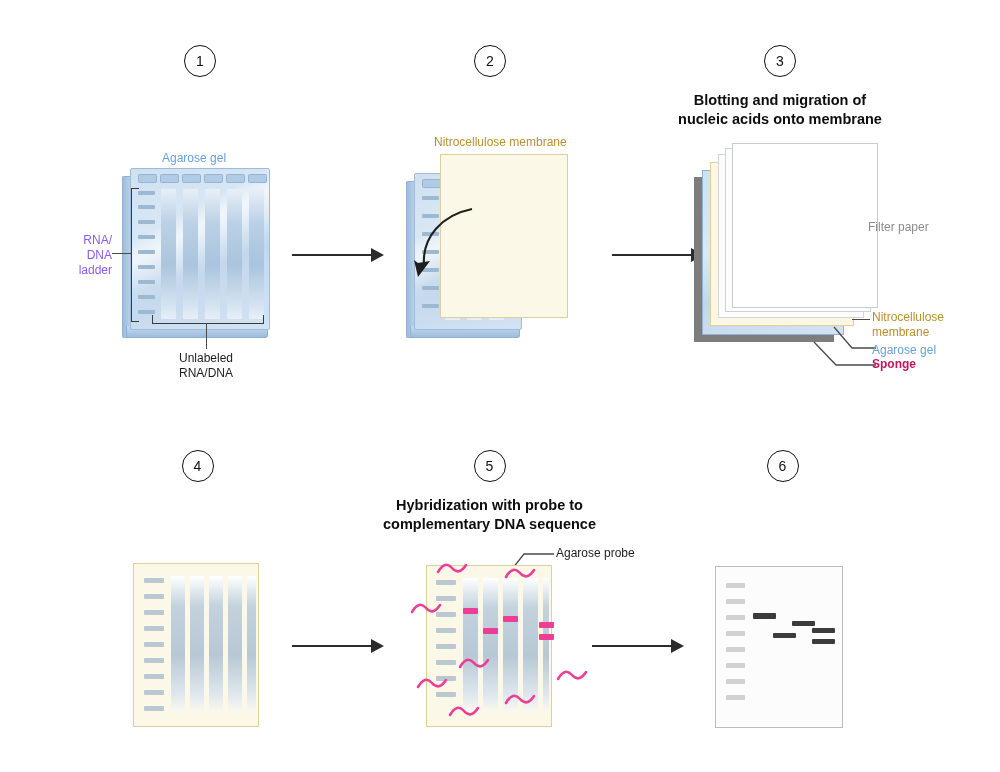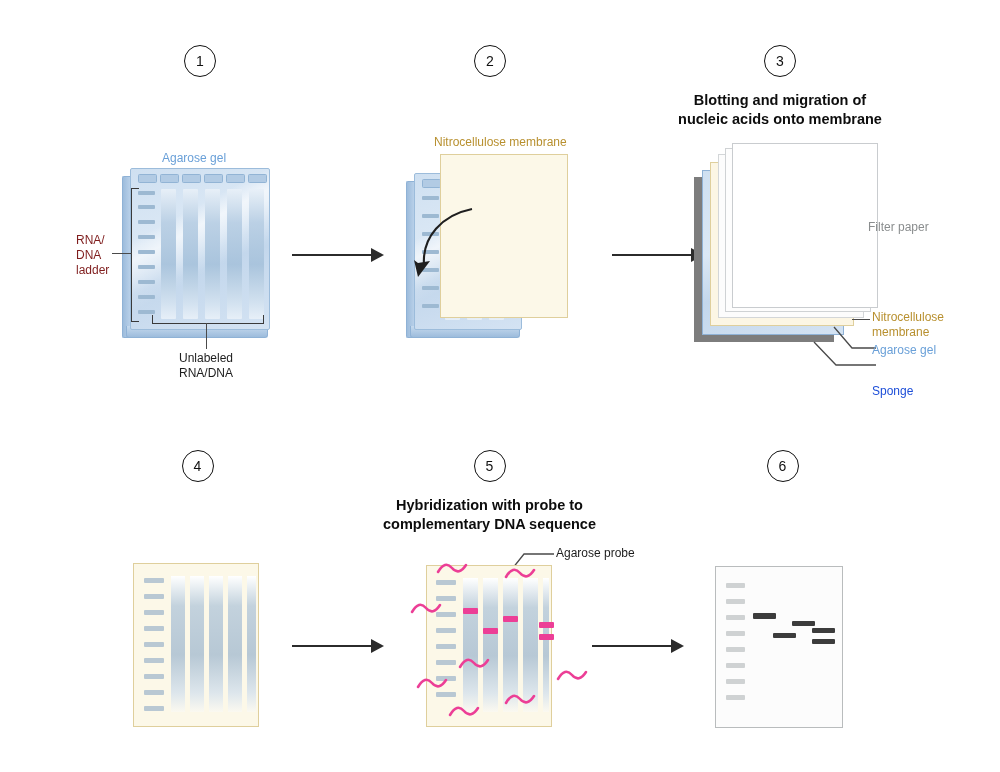--- a/index.html
+++ b/index.html
@@ -113,21 +113,21 @@
     <div class="lane" style="left:30px;top:20px;width:15px;height:130px;"></div>
     <div class="lane" style="left:52px;top:20px;width:15px;height:130px;"></div>
     <div class="lane" style="left:74px;top:20px;width:15px;height:130px;"></div>
     <div class="lane" style="left:96px;top:20px;width:15px;height:130px;"></div>
     <div class="lane" style="left:118px;top:20px;width:15px;height:130px;"></div>
   </div>
 </div>
 
 <div class="bracket" style="left:131px;top:188px;width:7px;height:132px;border-right:none;"></div>
 <div class="leader" style="left:112px;top:253px;width:20px;height:1.3px;"></div>
-<div class="cap-label" style="left:76px;top:233px;width:50px;color:#7f1d1d;">RNA/
+<div class="cap-label" style="left:62px;top:233px;width:50px;text-align:right;color:#8b5cf6;">RNA/
 DNA
 ladder</div>
 
 <div class="bracket" style="left:152px;top:315px;width:110px;height:8px;border-top:none;"></div>
 <div class="leader" style="left:206px;top:323px;width:1.3px;height:26px;"></div>
 <div class="cap-label" style="left:146px;top:351px;width:120px;text-align:center;color:#1d1d1d;">Unlabeled
 RNA/DNA</div>
 
 <div class="arrow" style="left:292px;top:248px;width:92px;">
   <div class="shaft" style="width:80px;"></div>
@@ -196,21 +196,21 @@
 membrane</div>
 
 <svg style="position:absolute;left:832px;top:325px;width:44px;height:30px;" viewBox="0 0 44 30">
   <path d="M2 2 L20 23 L44 23" fill="none" stroke="#4a4a4a" stroke-width="1.3"></path>
 </svg>
 <div class="cap-label" style="left:872px;top:343px;color:#6aa0d8;">Agarose gel</div>
 
 <svg style="position:absolute;left:812px;top:340px;width:64px;height:32px;" viewBox="0 0 64 32">
   <path d="M2 2 L24 25 L64 25" fill="none" stroke="#4a4a4a" stroke-width="1.3"></path>
 </svg>
-<div class="cap-label" style="left:872px;top:384px;color:#1d4ed8;">Sponge</div>
+<div class="cap-label" style="left:872px;top:357px;color:#be185d;font-weight:bold;">Sponge</div>
 
 <div class="panel" style="left:75px;top:450px;width:245px;">
   <div class="step-badge">4</div>
 </div>
 
 <div class="membrane" style="left:133px;top:563px;width:124px;height:162px;">
   <div class="mem-ladder" style="left:10px;top:14px;width:20px;"></div>
   <div class="mem-ladder" style="left:10px;top:30px;width:20px;"></div>
   <div class="mem-ladder" style="left:10px;top:46px;width:20px;"></div>
   <div class="mem-ladder" style="left:10px;top:62px;width:20px;"></div>

